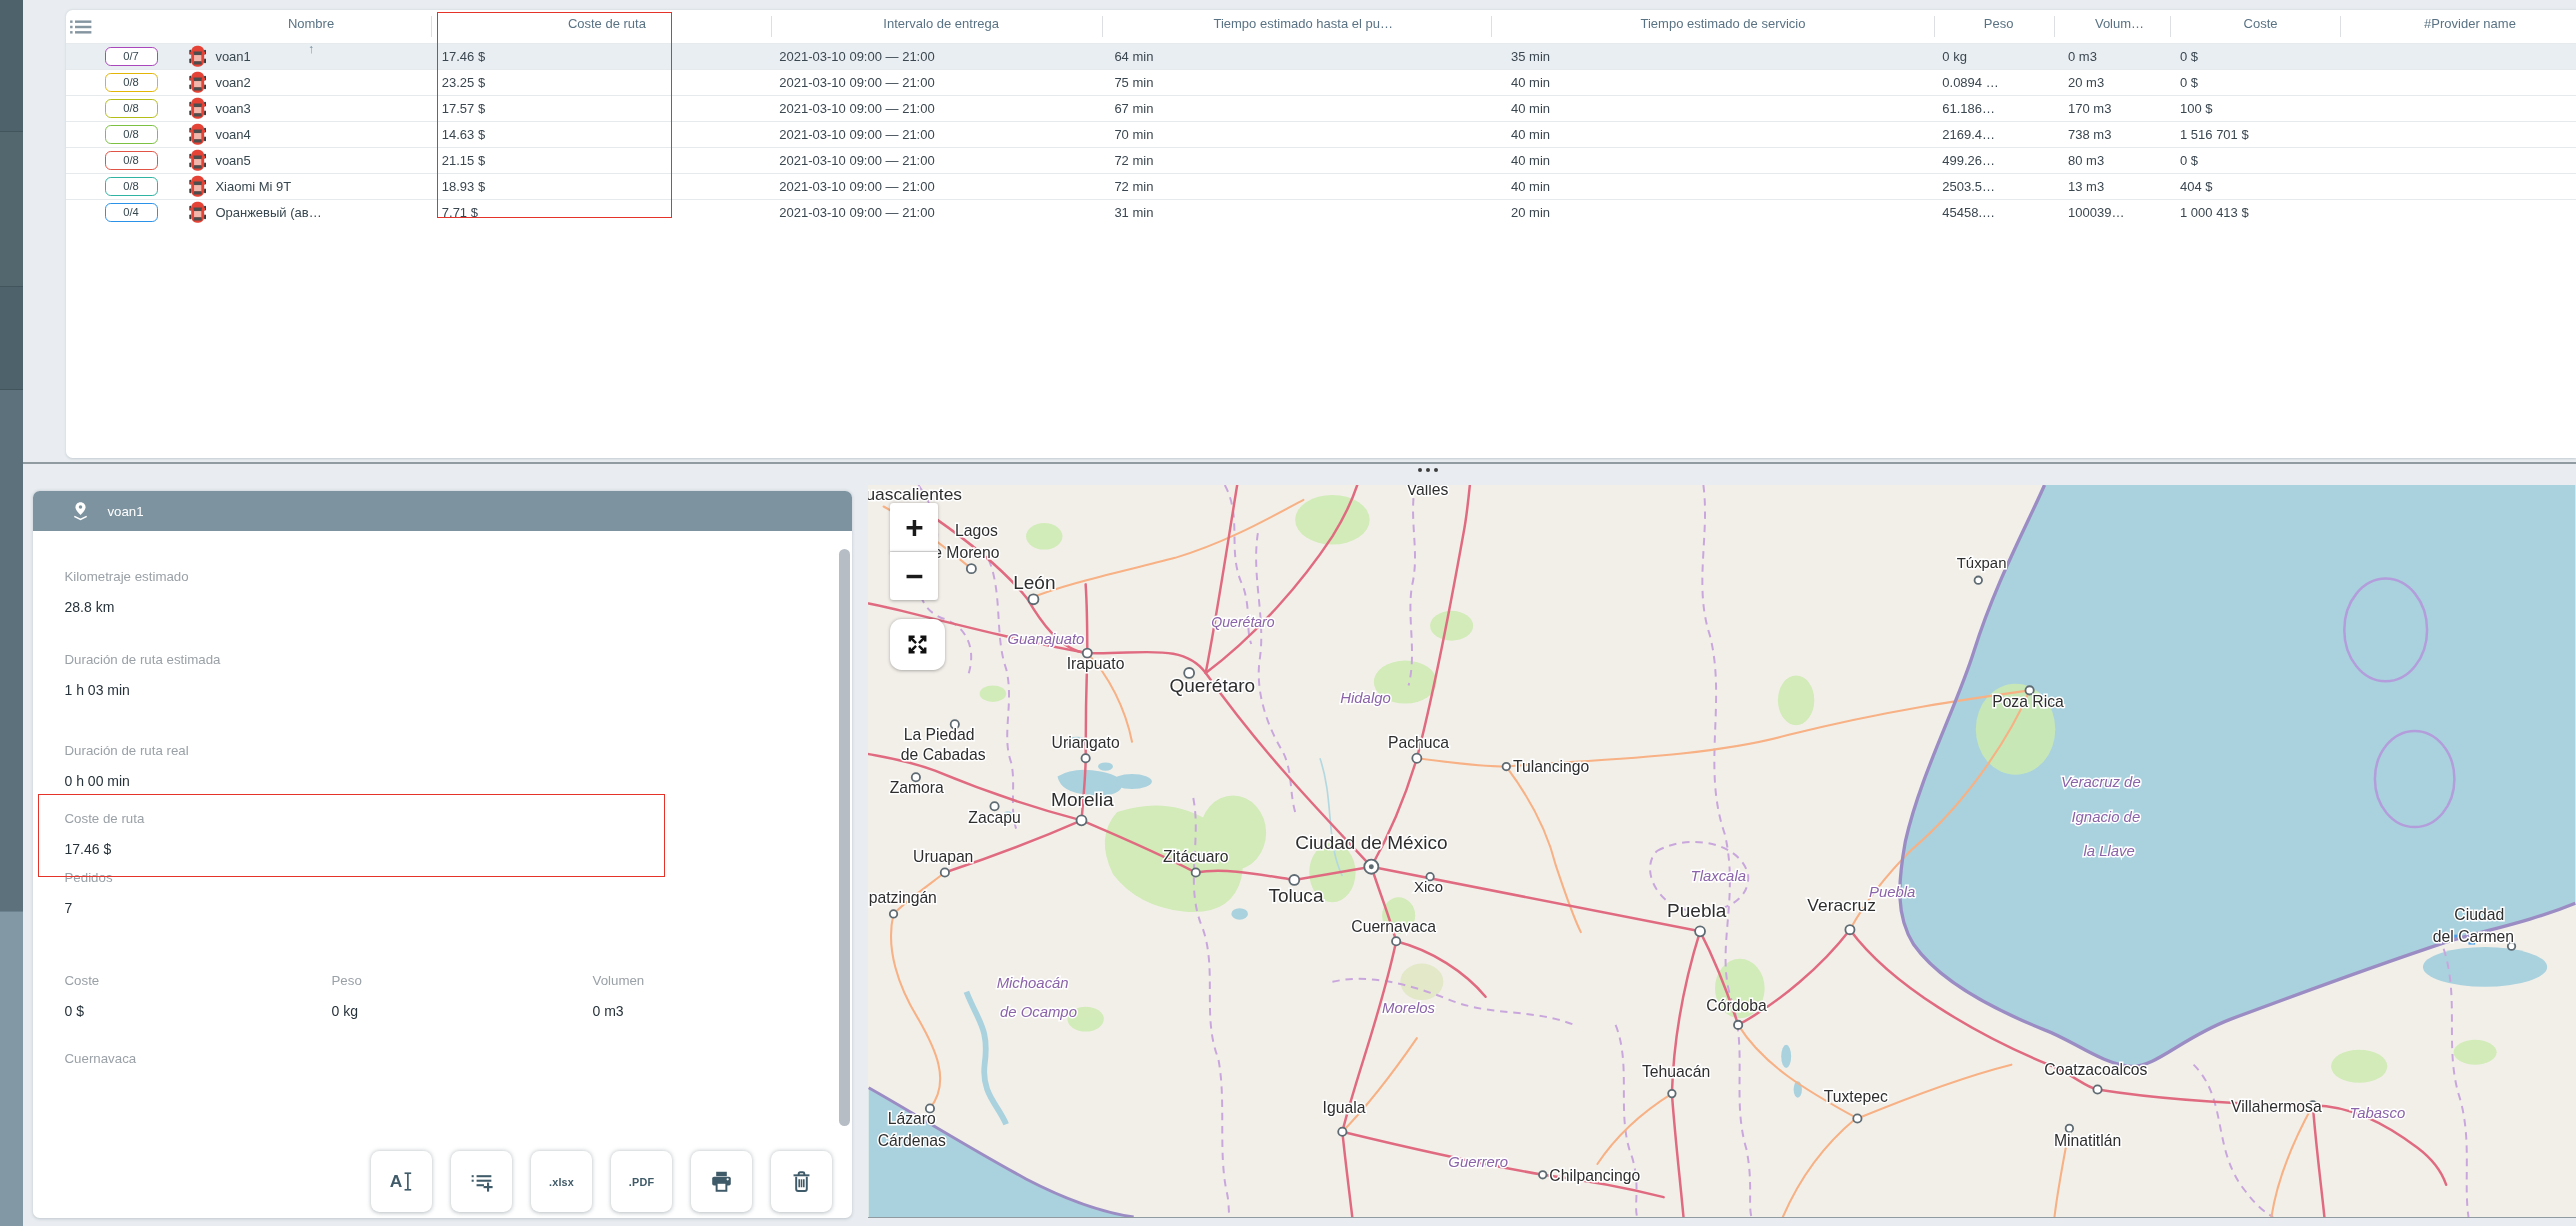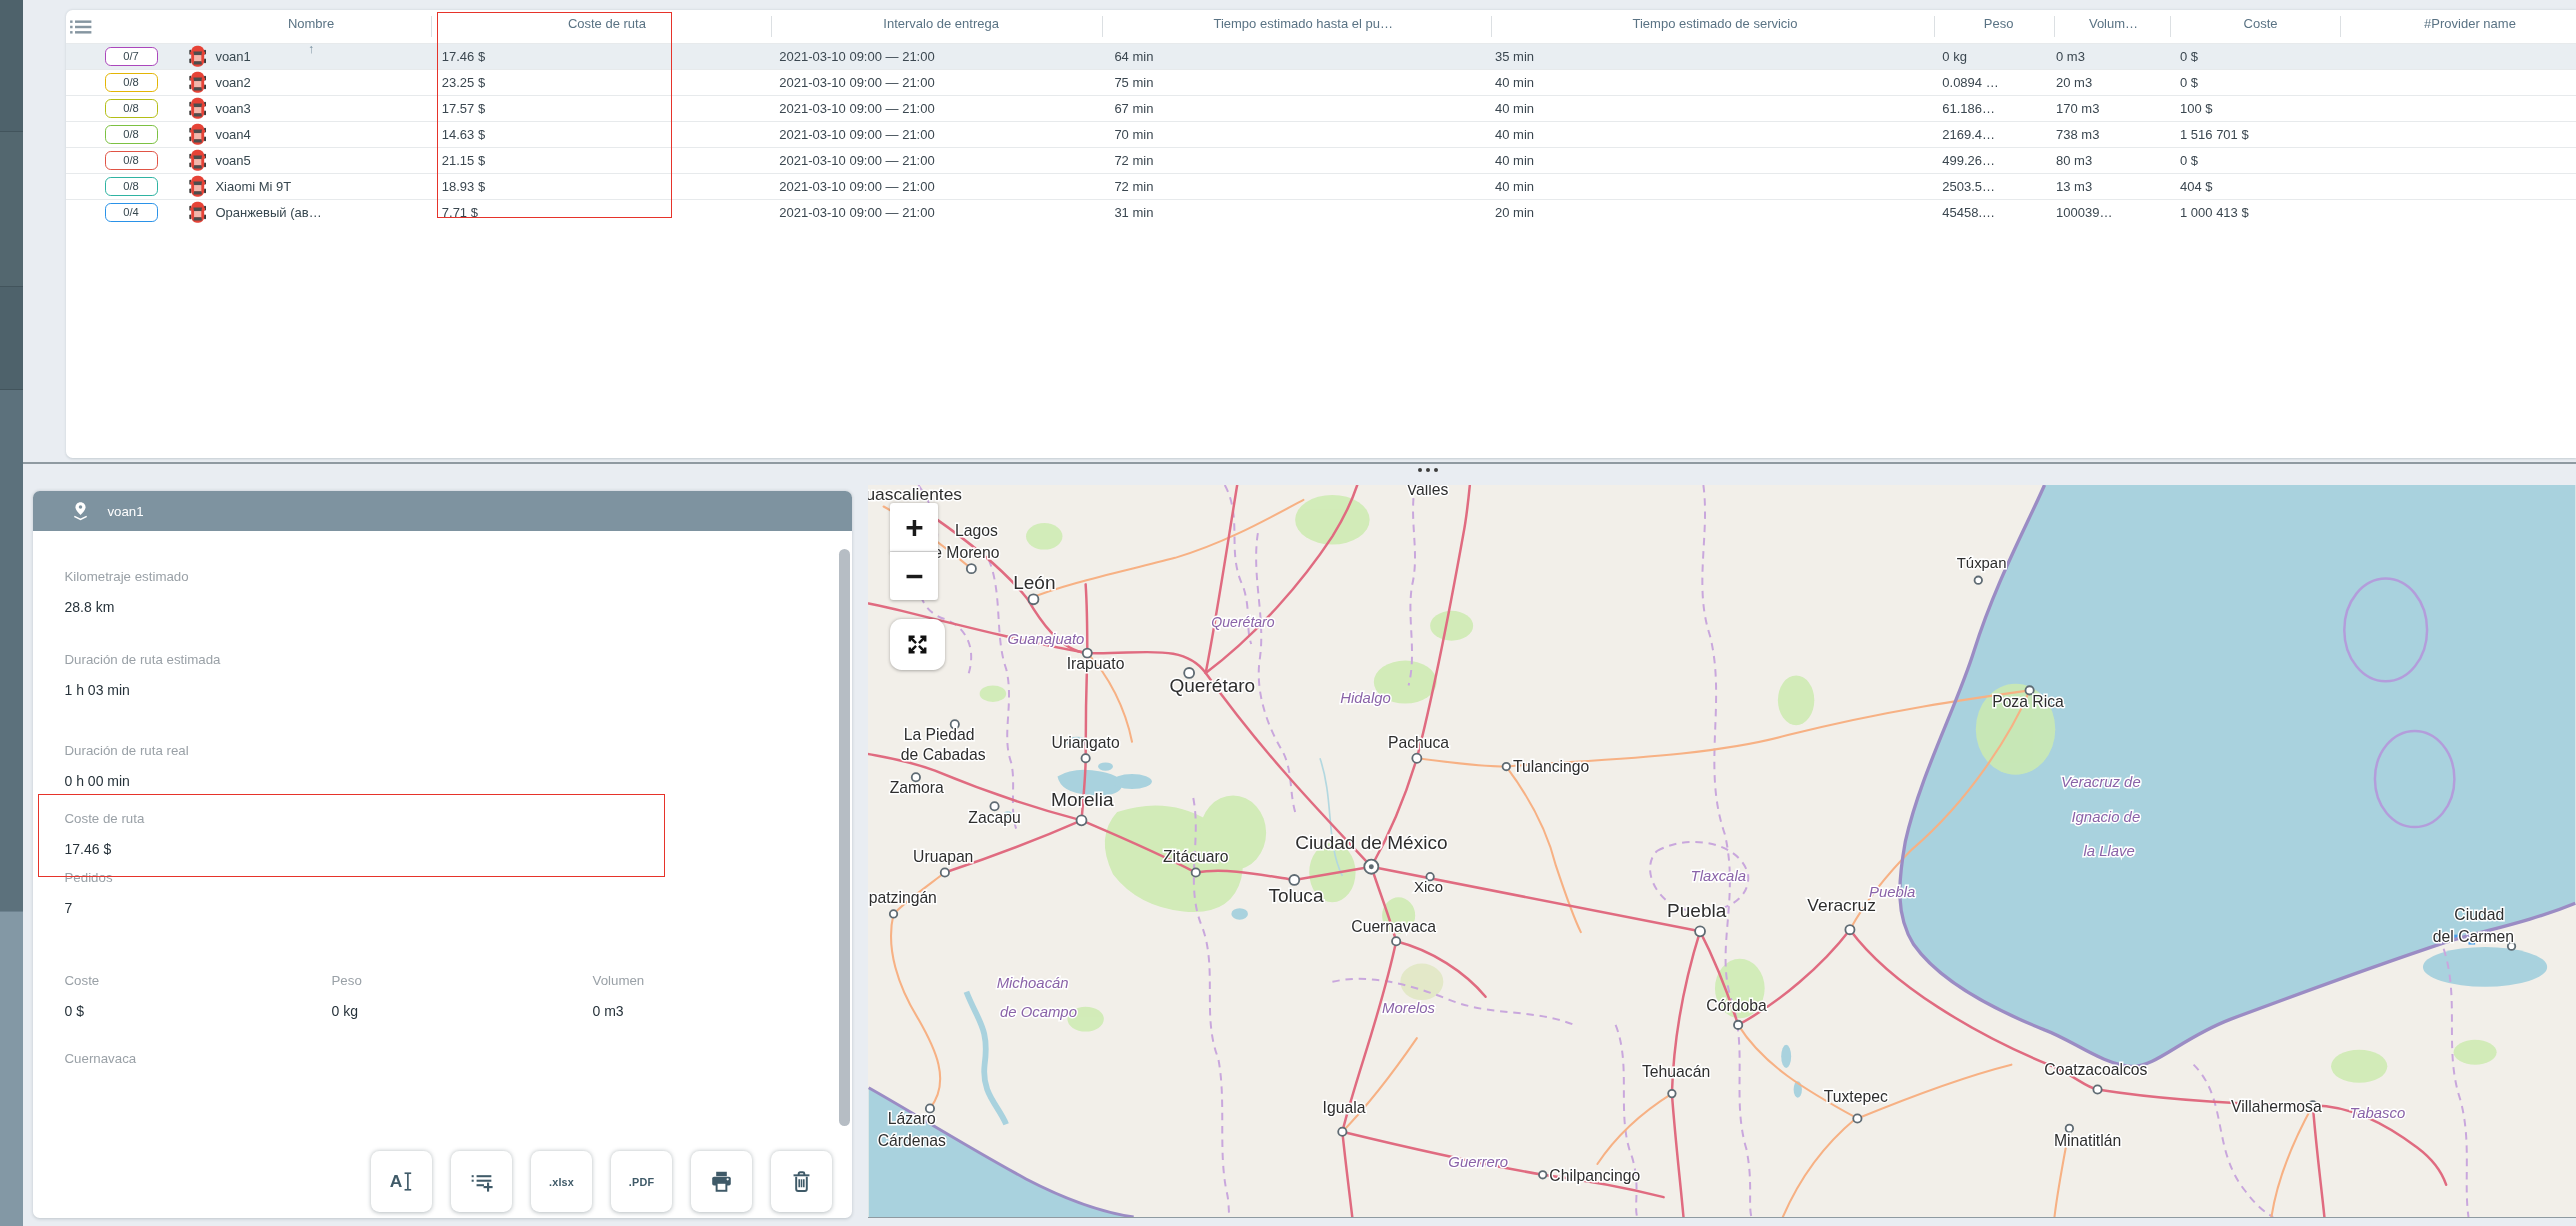--- a/index.html
+++ b/index.html
@@ -27,23 +27,23 @@
   .badge-cell{display:flex;justify-content:center;}
   .badge{display:inline-block;width:51px;height:17.4px;line-height:17.4px;text-align:center;
     border:1.2px solid #999;border-radius:5.8px;background:#fff;font-size:11.2px;color:#37474f;}
   .name-cell{display:flex;align-items:center;gap:9px;padding-left:23px;}
   .vname{color:#37474f;}
   .hdr-name{padding-left:25px;display:flex;align-items:center;gap:11.6px;}
   .sort-arrow{color:#7f95a3;font-size:12.4px;}
   .c-route_cost{padding-left:10.8px;}
   .c-interval{padding-left:8.3px;}
   .c-to_point{padding-left:12.4px;}
-  .c-service{padding-left:4px;}
+  .c-service{padding-left:20px;}
   .c-weight{padding-left:8.3px;}
-  .c-volume{padding-left:2px;}
+  .c-volume{padding-left:14px;}
   .c-cost{padding-left:10px;}
   .c-provider{padding-left:23px;}
   .hsep{border-left:0.8px solid #dce0e3;height:21.5px;display:flex;align-items:center;}
   .thead > div{height:21.5px;display:flex;align-items:center;flex-direction:column;}
 
   
   .hl-rect{position:absolute;border:1.7px solid #e6332a;pointer-events:none;z-index:30;}
   .hl-table{left:437px;top:11.6px;width:233px;height:204px;}
   .hl-panel{left:38px;top:794px;width:625px;height:81px;}
 

